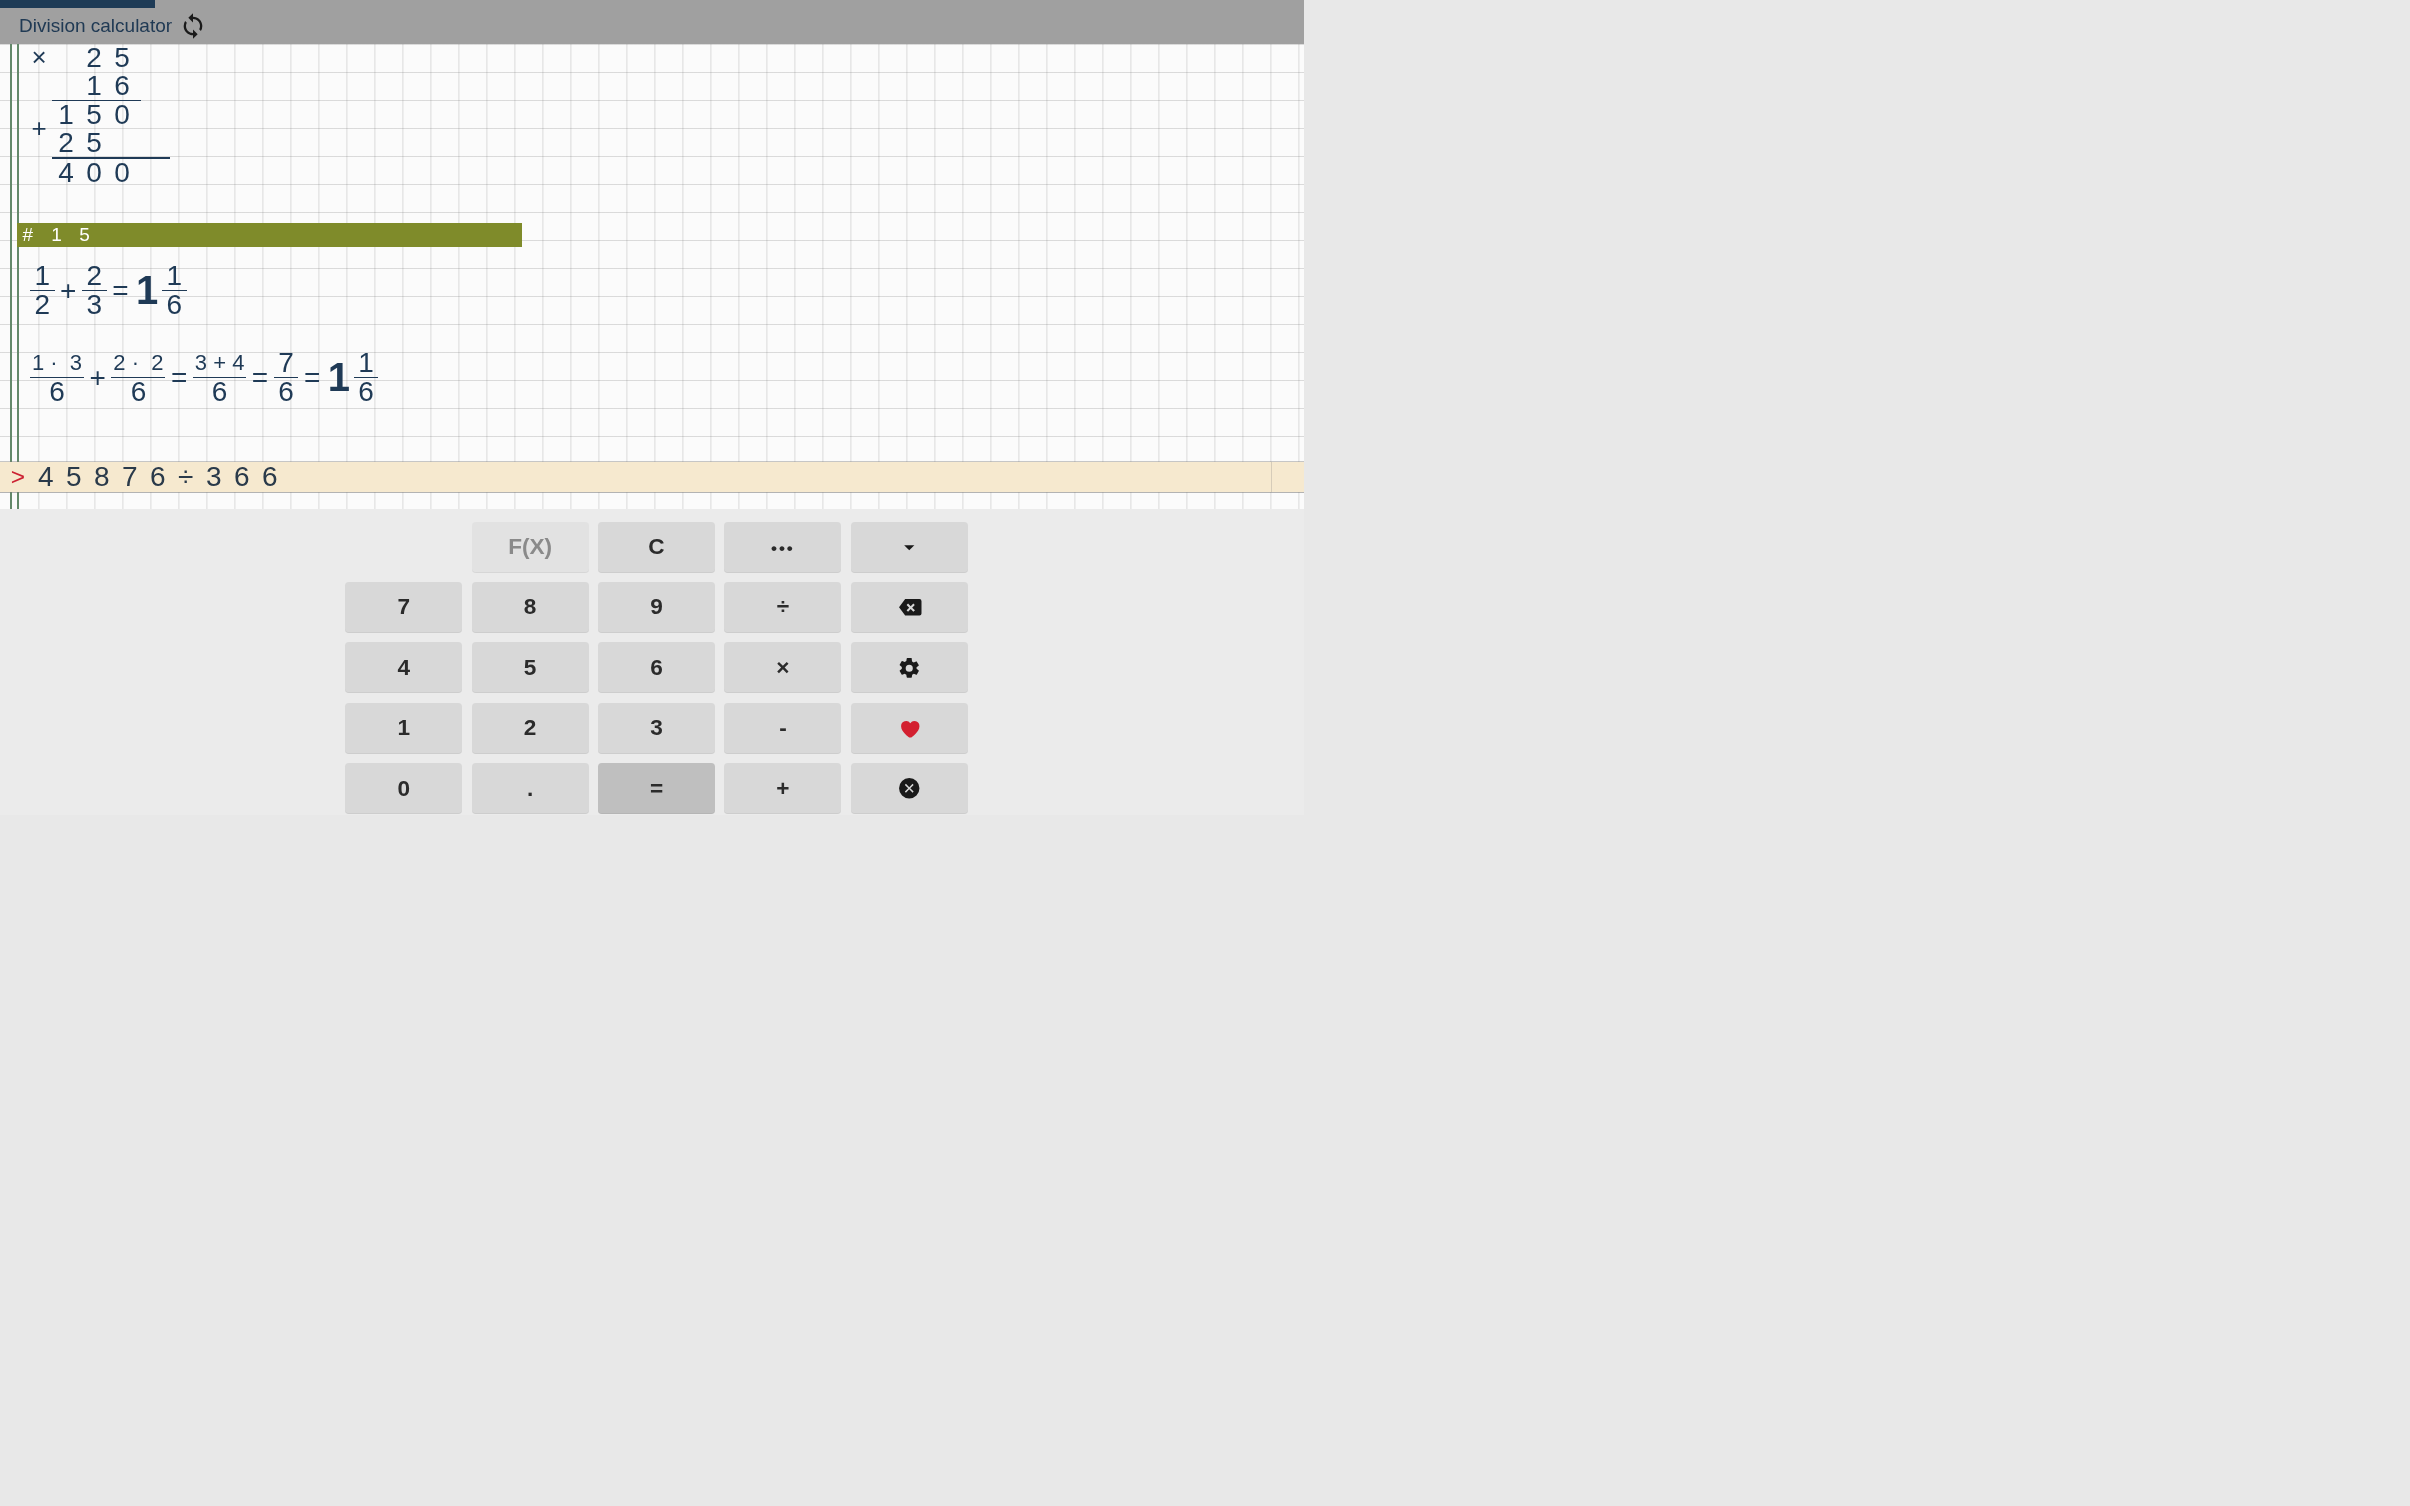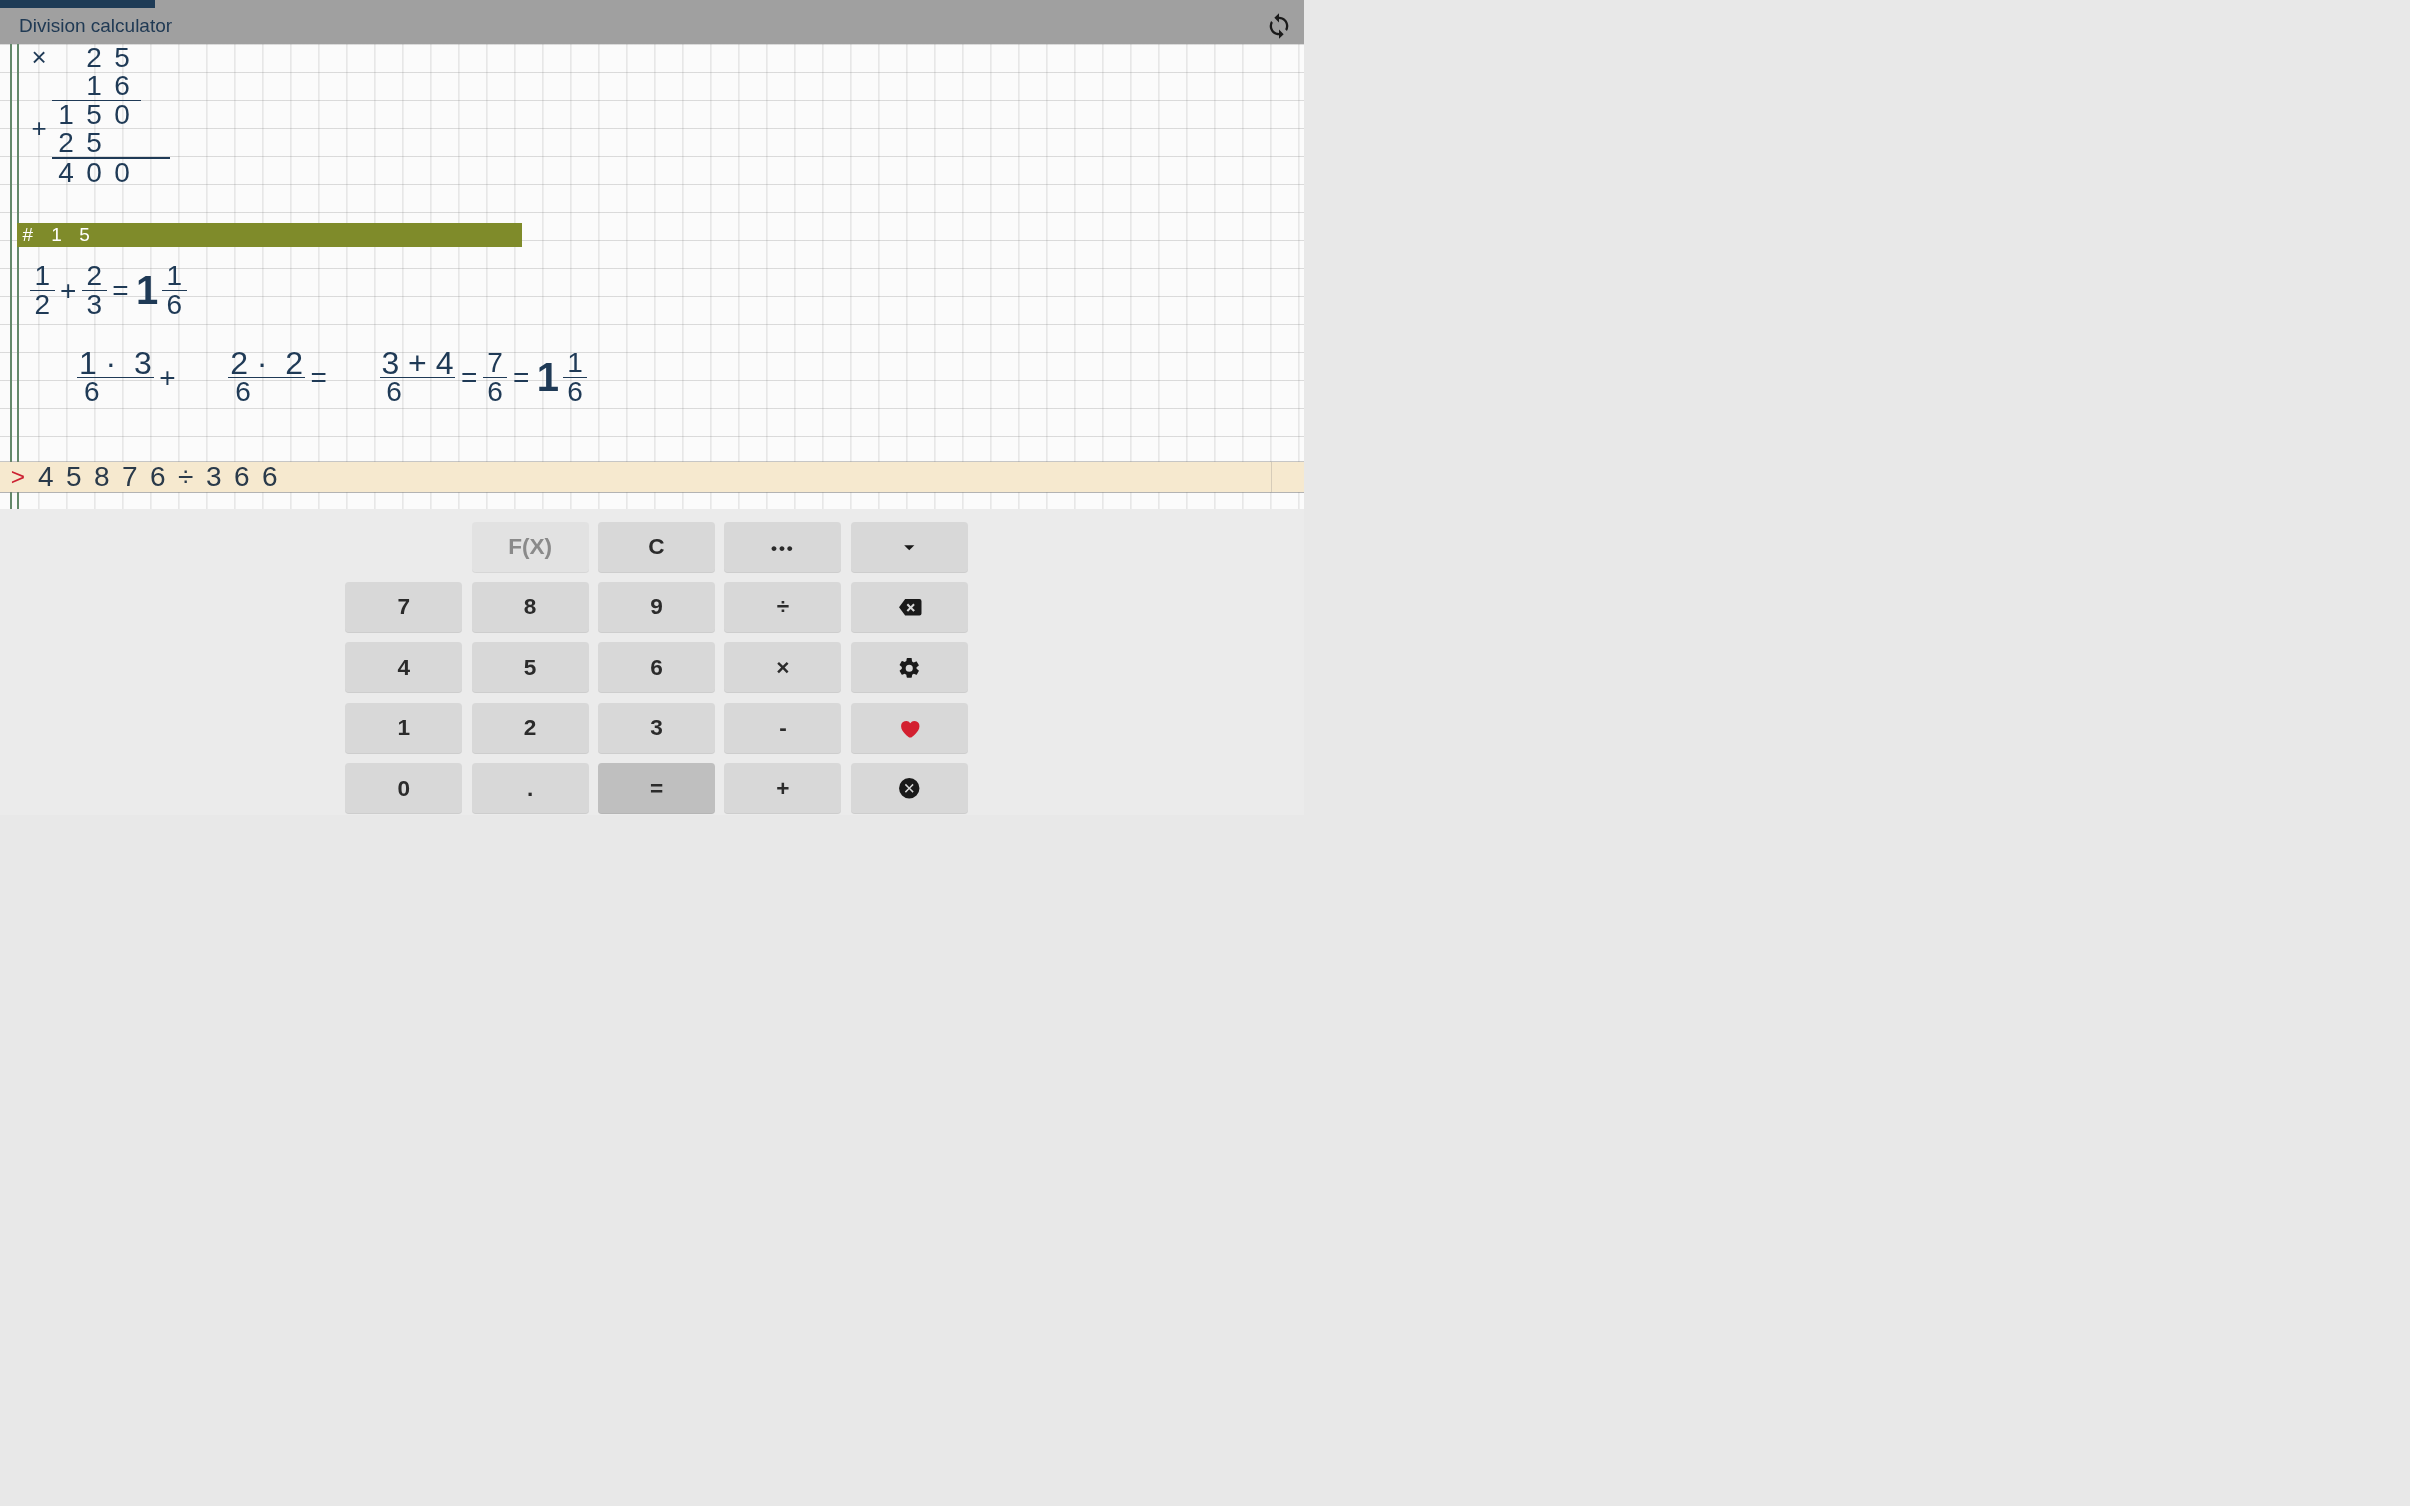--- a/index.html
+++ b/index.html
@@ -4,21 +4,21 @@
 <style>
 * { box-sizing: border-box; margin: 0; padding: 0; }
 html, body { width: 1304px; height: 815px; font-family: Arial, sans-serif; overflow: hidden; }
 body { display: flex; flex-direction: column; background: #e8e8e8; }
 
 
 .top-crumb { height: 7.5px; background: #a0a0a0; display: flex; }
 .top-crumb .seg-dark { width: 155px; height: 7.5px; background: #1e3b56; }
 
 
-.titlebar { height: 36px; background: #a0a0a0; display: flex; align-items: center; justify-content: space-between; padding: 0 11.3px 0 19px; gap: 7px; }
+.titlebar { height: 36px; background: #a0a0a0; display: flex; align-items: center; justify-content: flex-start; padding: 0 11.3px 0 19px; gap: 7px; }
 .titlebar .title { color: #203a54; font-size: 19px; font-weight: 500; }
 .titlebar .sync { width: 28px; height: 28px; display:flex; align-items:center; justify-content:center; cursor:pointer; }
 
 
 .worksheet { flex: 0 0 465px; position: relative; background: #fbfbfb; overflow: hidden; }
 .grid-layer { position:absolute; inset:0;
   background-image: linear-gradient(to right, rgba(120,120,120,.25) 0.9px, transparent 0.9px),
                     linear-gradient(to bottom, rgba(120,120,120,.25) 0.9px, transparent 0.9px);
   background-size: 28px 28px;
   background-position: 10.4px 0;
@@ -42,21 +42,21 @@
 
 
 .frac-line { position:absolute; display:flex; align-items:center; color:#1f3a56; }
 .frac-line.l1f { left:30px; top:218px; height:58px; }
 .frac-line.l2f { left:30px; top:305px; height:58px; }
 .frac { display:flex; flex-direction:column; align-items:center; }
 .frac .n, .frac .d { font-size:28px; font-weight:500; line-height:28px; text-align:center; min-width:24.5px; padding:0 1.9px; }
 .frac .n { border-bottom:1.9px solid #1f3a56; }
 .frac-op { font-size:28px; font-weight:500; padding:0 5.6px; }
 .whole { font-size:40px; font-weight:600; padding:0 3.8px 0 1.9px; }
-.n-expr { font-size:32px; font-weight:500; line-height:28px; border-bottom:1.9px solid #1f3a56; padding:0 1.9px; white-space:pre;margin-left:47px; }
+.n-expr { font-size:22px; font-weight:500; line-height:28px; border-bottom:1.9px solid #1f3a56; padding:0 1.9px; white-space:pre; }
 .d-expr { font-size:28px; font-weight:500; line-height:28px; padding:0 1.9px; }
 
 
 .input-row { position:absolute; left:0; right:0; top:418px; height:30px; background:#f6e9cf; display:flex; align-items:center; }
 .input-row .prompt { width:28px; text-align:center; color:#c23; font-size:24.5px; font-weight:500; margin-left:3.8px;}
 .input-row .ch { width:28px; text-align:center; color:#2a3a4a; font-size:28px; font-weight:500; }
 .input-row .endcap { margin-left:auto; width:33px; height:30px; border-left:0.9px solid rgba(120,120,120,.25); }
 .sep-line { position:absolute; left:0; right:0; top:417px; height:0.9px; background:rgba(120,120,120,.4); }
 .sep-line2 { position:absolute; left:0; right:0; top:448px; height:0.9px; background:rgba(120,120,120,.4); }
 

